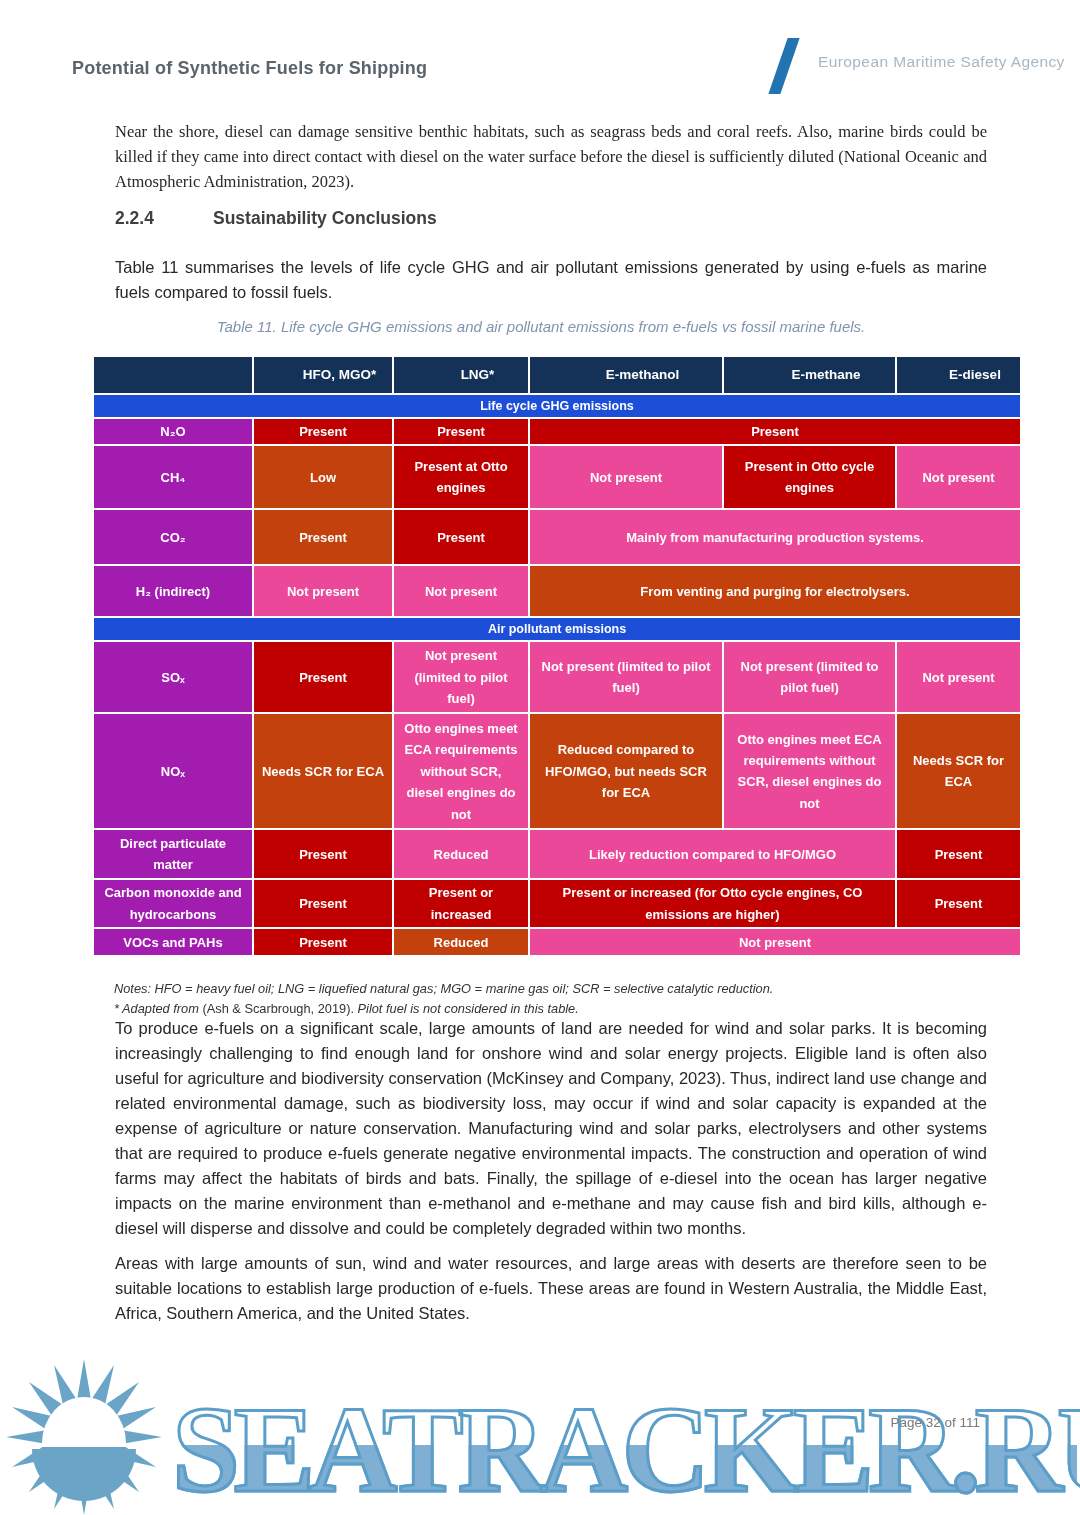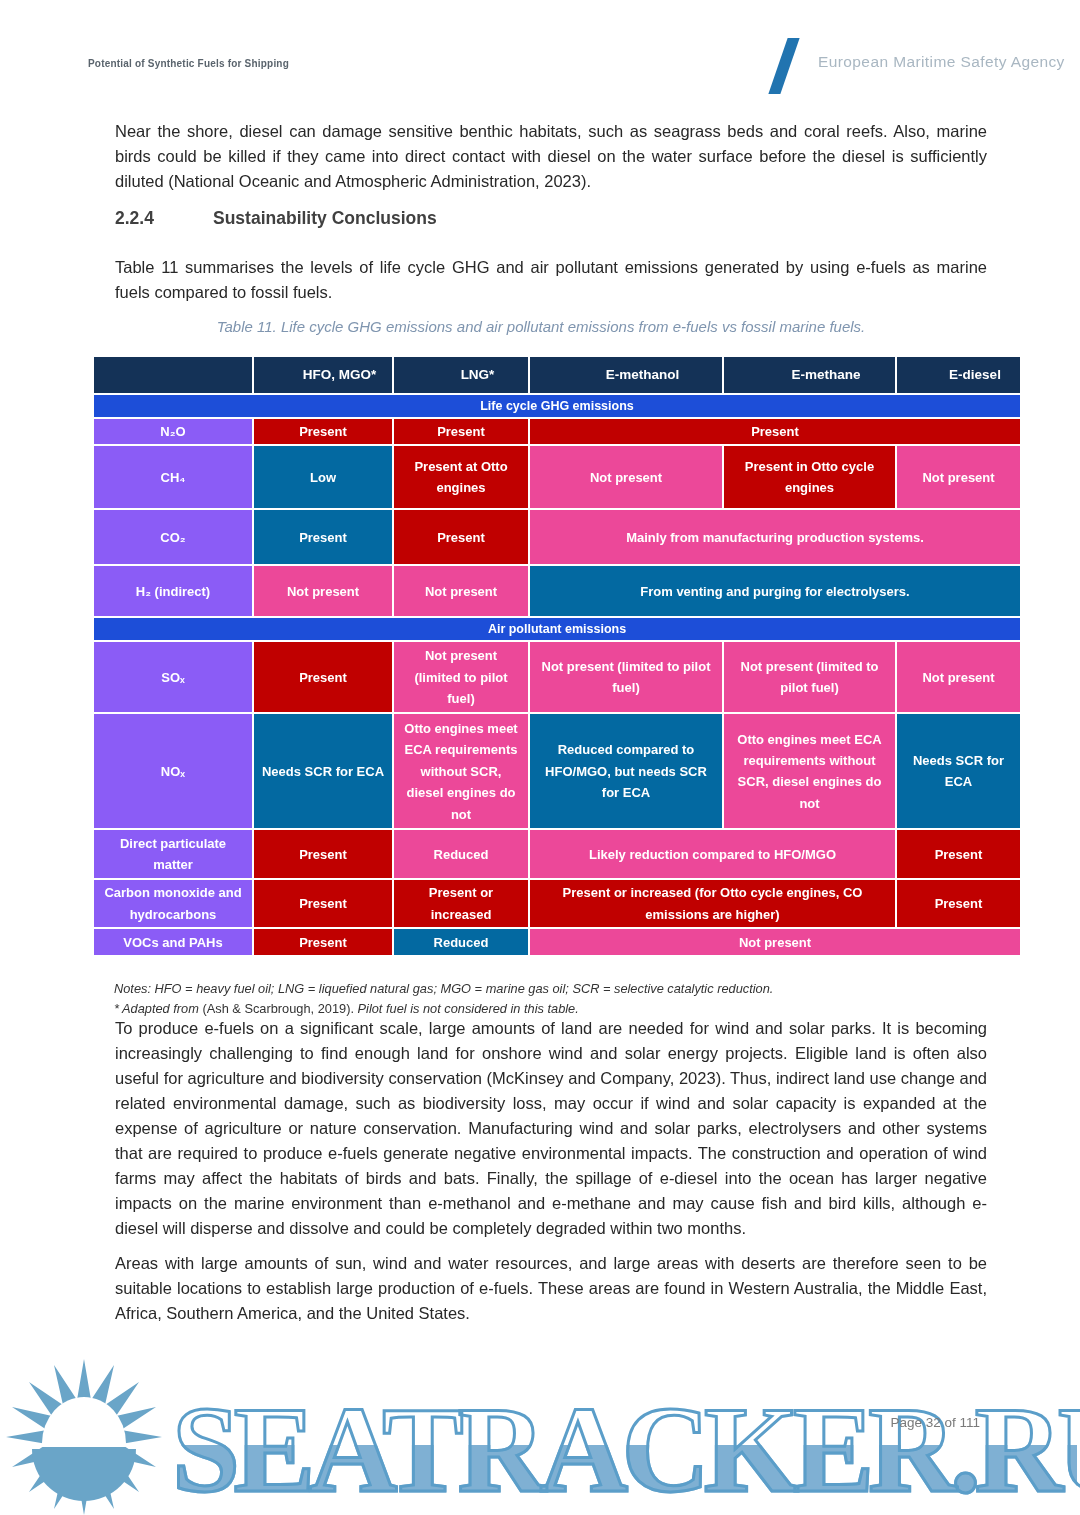--- a/index.html
+++ b/index.html
@@ -3,38 +3,38 @@
 <meta charset="utf-8">
 <style>
   * { margin:0; padding:0; box-sizing:border-box; }
   html,body { background:#ffffff; }
   body {
     width:1080px; height:1515px; position:relative; overflow:hidden;
     font-family:"Liberation Sans", sans-serif; color:#262626;
   }
   
   .doc-title {
-    position:absolute; left:88px; top:58px;
-    font-size:10px; font-weight:bold; color:#5a646d; letter-spacing:0.2px;
+    position:absolute; left:72px; top:58px;
+    font-size:18px; font-weight:bold; color:#5a646d; letter-spacing:0.2px;
   }
   .logo-wrap { position:absolute; left:770px; top:36px; width:290px; height:60px; }
   .logo-slash {
     position:absolute; left:8px; top:2px; width:12px; height:56px;
     background:#2174b0; transform:skewX(-19deg);
   }
   .logo-text {
     position:absolute; left:48px; top:17px;
     font-size:15.5px; color:#a9b7c2; letter-spacing:0.4px; white-space:nowrap;
   }
   
   .para {
     position:absolute; left:115px; width:872px;
     font-size:16.5px; line-height:25px; text-align:justify; color:#282828;
   }
-  #para-intro { top:119px; }
+  #para-intro { top:119px;font-family:Liberation Serif, serif; }
   #para-lead  { top:255px; }
   #para-land  { top:1016px; }
   #para-areas { top:1251px; }
   .section-heading {
     position:absolute; left:115px; top:208px; width:872px;
     display:flex; font-size:17.5px; font-weight:bold; color:#404040;align-items:center;
   }
   .section-heading .sec-num { width:98px; flex:0 0 98px; }
   .table-caption {
     position:absolute; left:105px; top:318px; width:872px; text-align:center;
@@ -44,24 +44,24 @@
   .emissions-table {
     position:absolute; left:92px; top:355px; width:928px;
     border-collapse:collapse; table-layout:fixed;
   }
   .emissions-table td, .emissions-table th {
     border:2px solid #ffffff; color:#ffffff; font-weight:bold;
     text-align:center; vertical-align:middle;
     font-size:13px; line-height:1.65; padding:2px 7px;
   }
   .emissions-table th { background:#143257; height:38px; font-size:13.5px;padding-left:40px; }
-  .emissions-table td.rowlabel { background:#8b5cf6; }
+  .emissions-table td.rowlabel { background:#a21caf; }
   .emissions-table td.section { background:#1d4ed8; height:24px; font-size:12.5px; line-height:1.3; }
   .emissions-table td.red    { background:#c00000; }
-  .emissions-table td.orange { background:#0369a1; }
+  .emissions-table td.orange { background:#c2410c; }
   .emissions-table td.green  { background:#ec4899; }
   
   .notes {
     position:absolute; left:114px; top:957px; width:880px;
     font-size:12.8px; line-height:1.6; color:#333333;margin-top:22px;
   }
   .notes .it { font-style:italic; }
   .notes .rg { font-style:normal; }
   
   .watermark { position:absolute; left:0; top:1347px; width:1080px; height:168px; }

